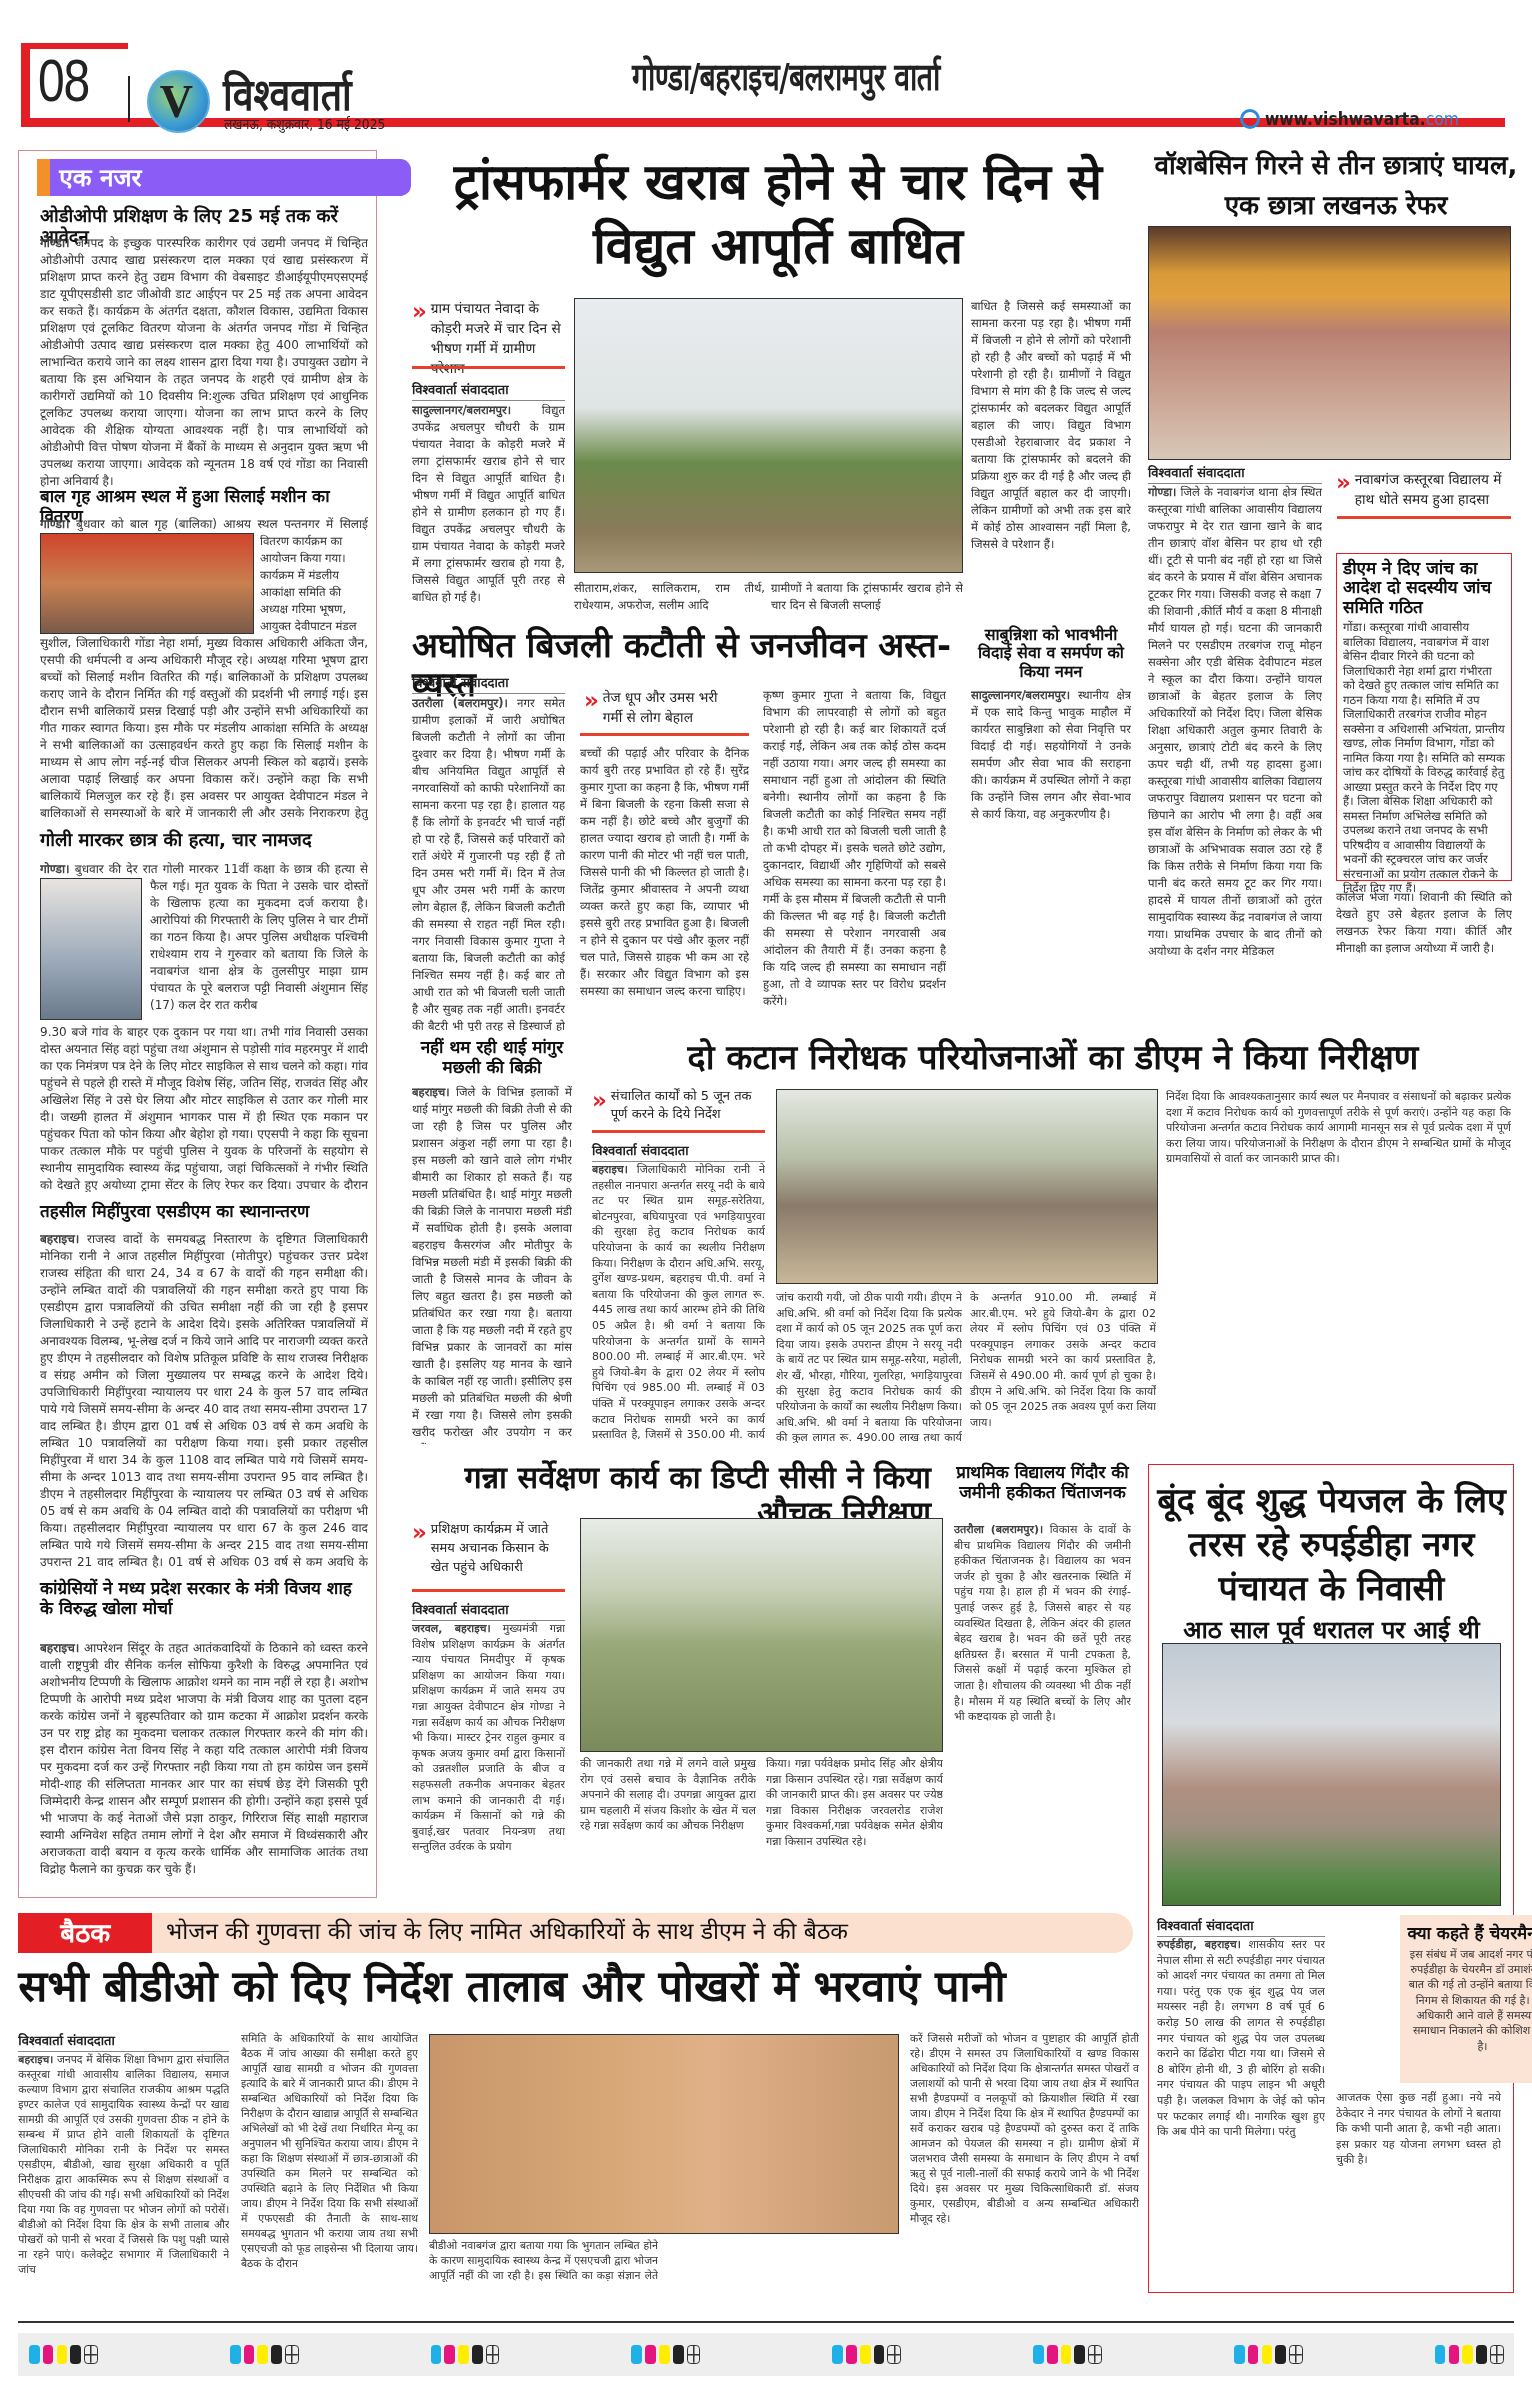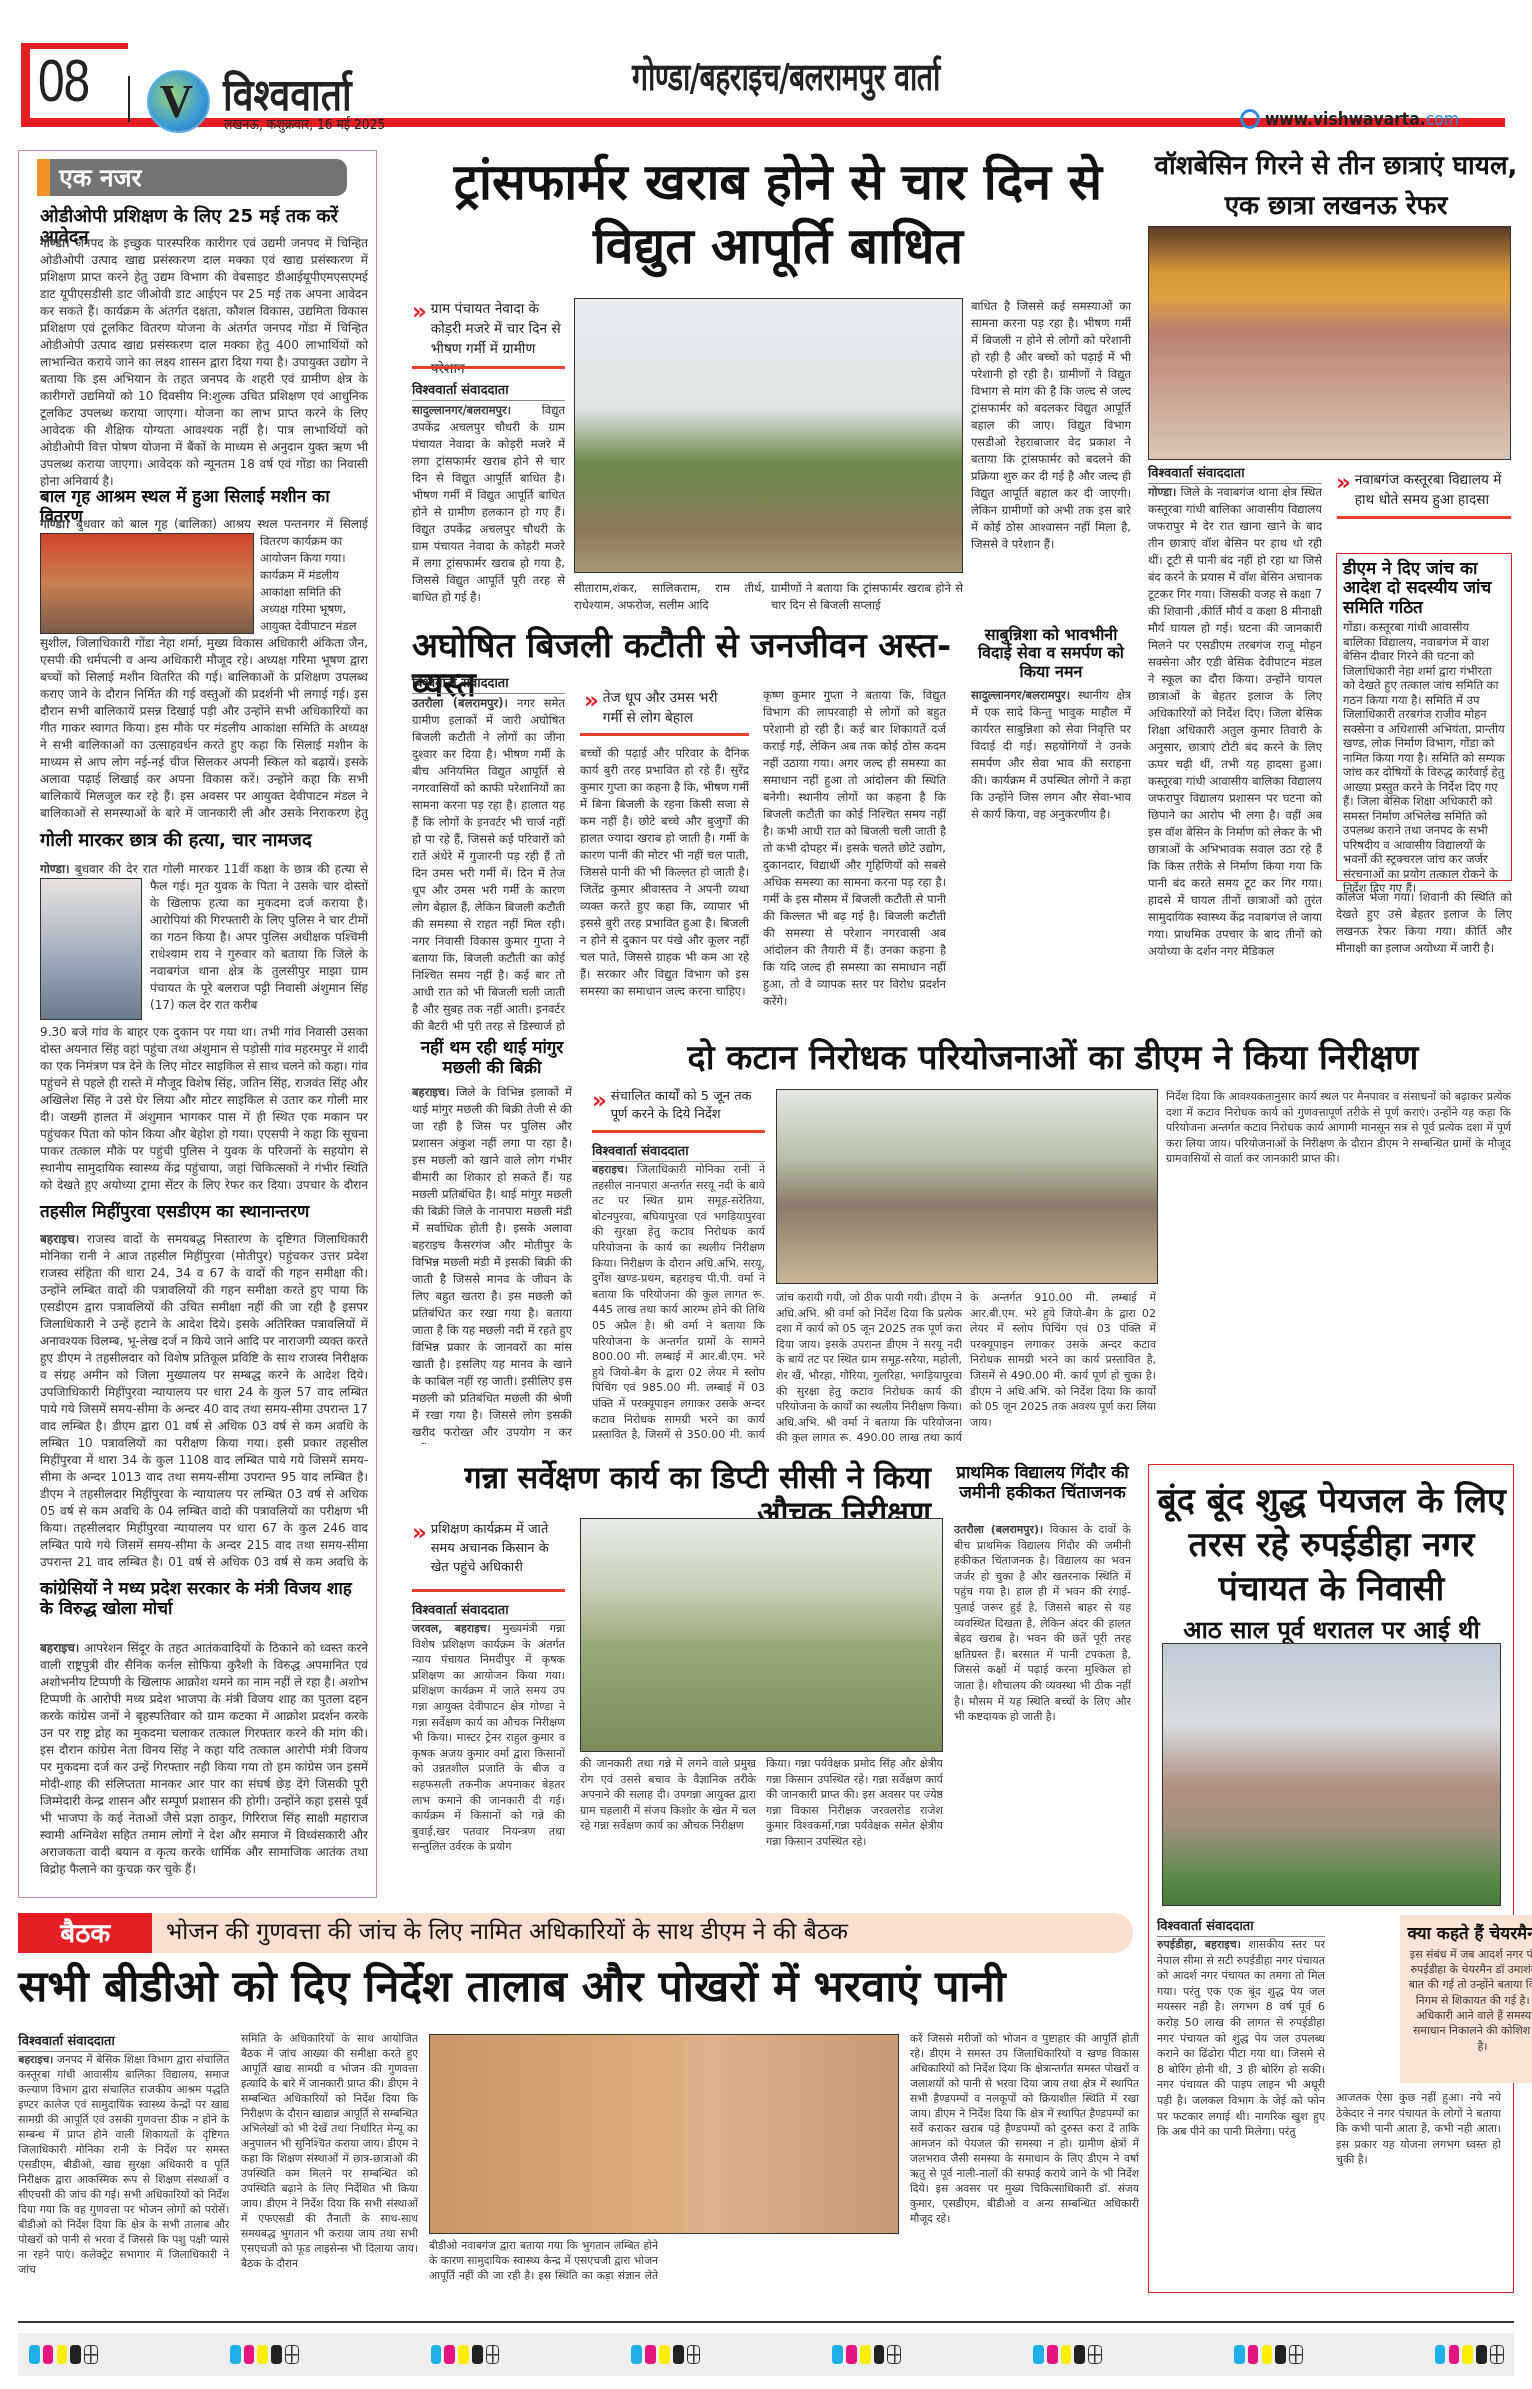--- a/index.html
+++ b/index.html
@@ -15,21 +15,21 @@
   .dateline{left:224px;top:113px;font-size:14.5px;transform:scaleX(.85);transform-origin:left}
   .edition{left:632px;top:49px;font-size:38px;font-weight:bold;transform:scaleX(.75);transform-origin:left;letter-spacing:-0.8px}
   .web{left:1240px;top:108px;display:flex;align-items:center;gap:4.6px}
   .web .e{width:20px;height:20px;border-radius:50%;border:3.8px solid #2a8ad8;color:#2a8ad8;font-weight:bold}
   .web span{font-size:18.3px;font-weight:bold;transform:scaleX(.85);transform-origin:left}
   .web .com{color:#2a8ad8;font-weight:normal}
   .colbox{border:1.5px solid #d48a95}
   .hd{font-weight:bold;color:#111;line-height:1.15;transform-origin:left top}
   .txt{font-size:13px;line-height:18.3px;color:#333;text-align:justify;overflow:hidden}
   .txt b{color:#404040}
-  .eknazar{left:37px;top:159px;width:310px;height:37px;background:#737373;border-left:13.7px solid #f4902a;border-radius:0 10.7px 10.7px 0;color:#fff;font-size:24.4px;font-weight:bold;padding-left:9.2px;line-height:37px}
+  .eknazar{left:37px;top:159px;width:374px;height:37px;background:#8b5cf6;border-left:13.7px solid #f4902a;border-radius:0 10.7px 10.7px 0;color:#fff;font-size:24.4px;font-weight:bold;padding-left:9.2px;line-height:37px}
   .photo{background:#8a8a7a;border:1.5px solid #333;overflow:hidden}
   .redline{height:3.8px;background:#e8402a}
   .byline{font-size:15.3px;font-weight:bold;border-bottom:1.5px solid #888;padding-bottom:1.5px}
   .arrow{color:#e31e24;font-size:23px;font-weight:bold}
   .kicker{font-size:17px;line-height:23px;color:#222}
   .pinkbox{background:#fbe4d6}
   .baithak-bar{left:18.3px;top:1913px;width:1115px;height:40px;background:#fbe0cf;border-radius:0 20px 20px 0}
   .baithak-tag{left:18.3px;top:1913px;width:134px;height:40px;background:#e31e24;color:#fff;font-size:26px;font-weight:bold;text-align:center;line-height:40px}
   .reg{display:flex;gap:3.1px;align-items:center}
   .reg i{display:block;width:10.7px;height:18.3px;border-radius:3.8px}

